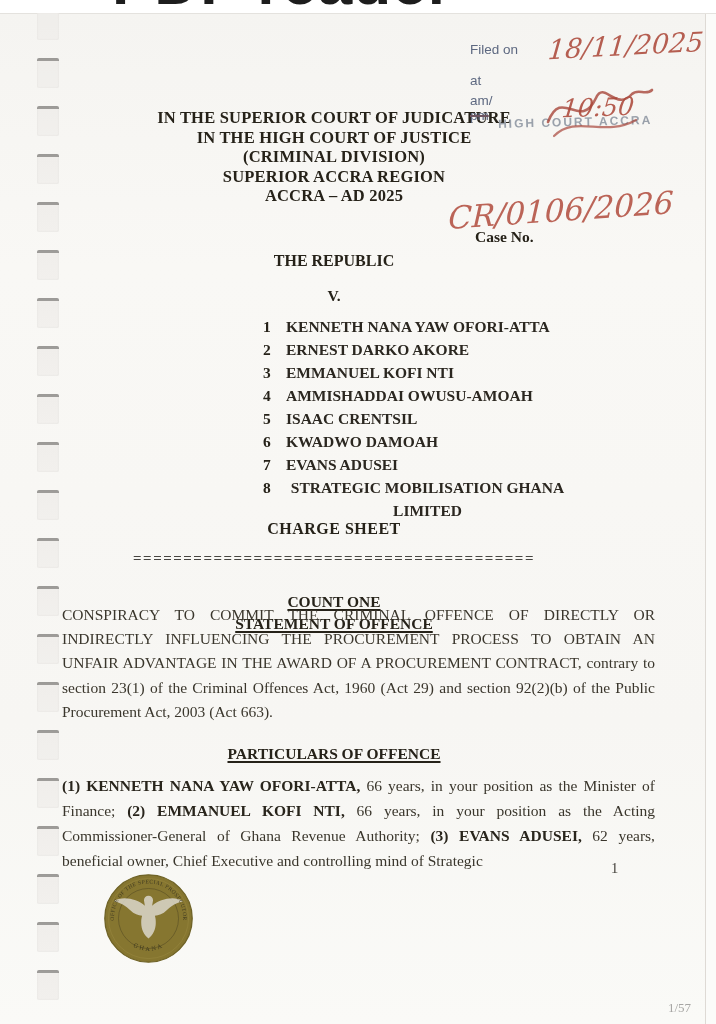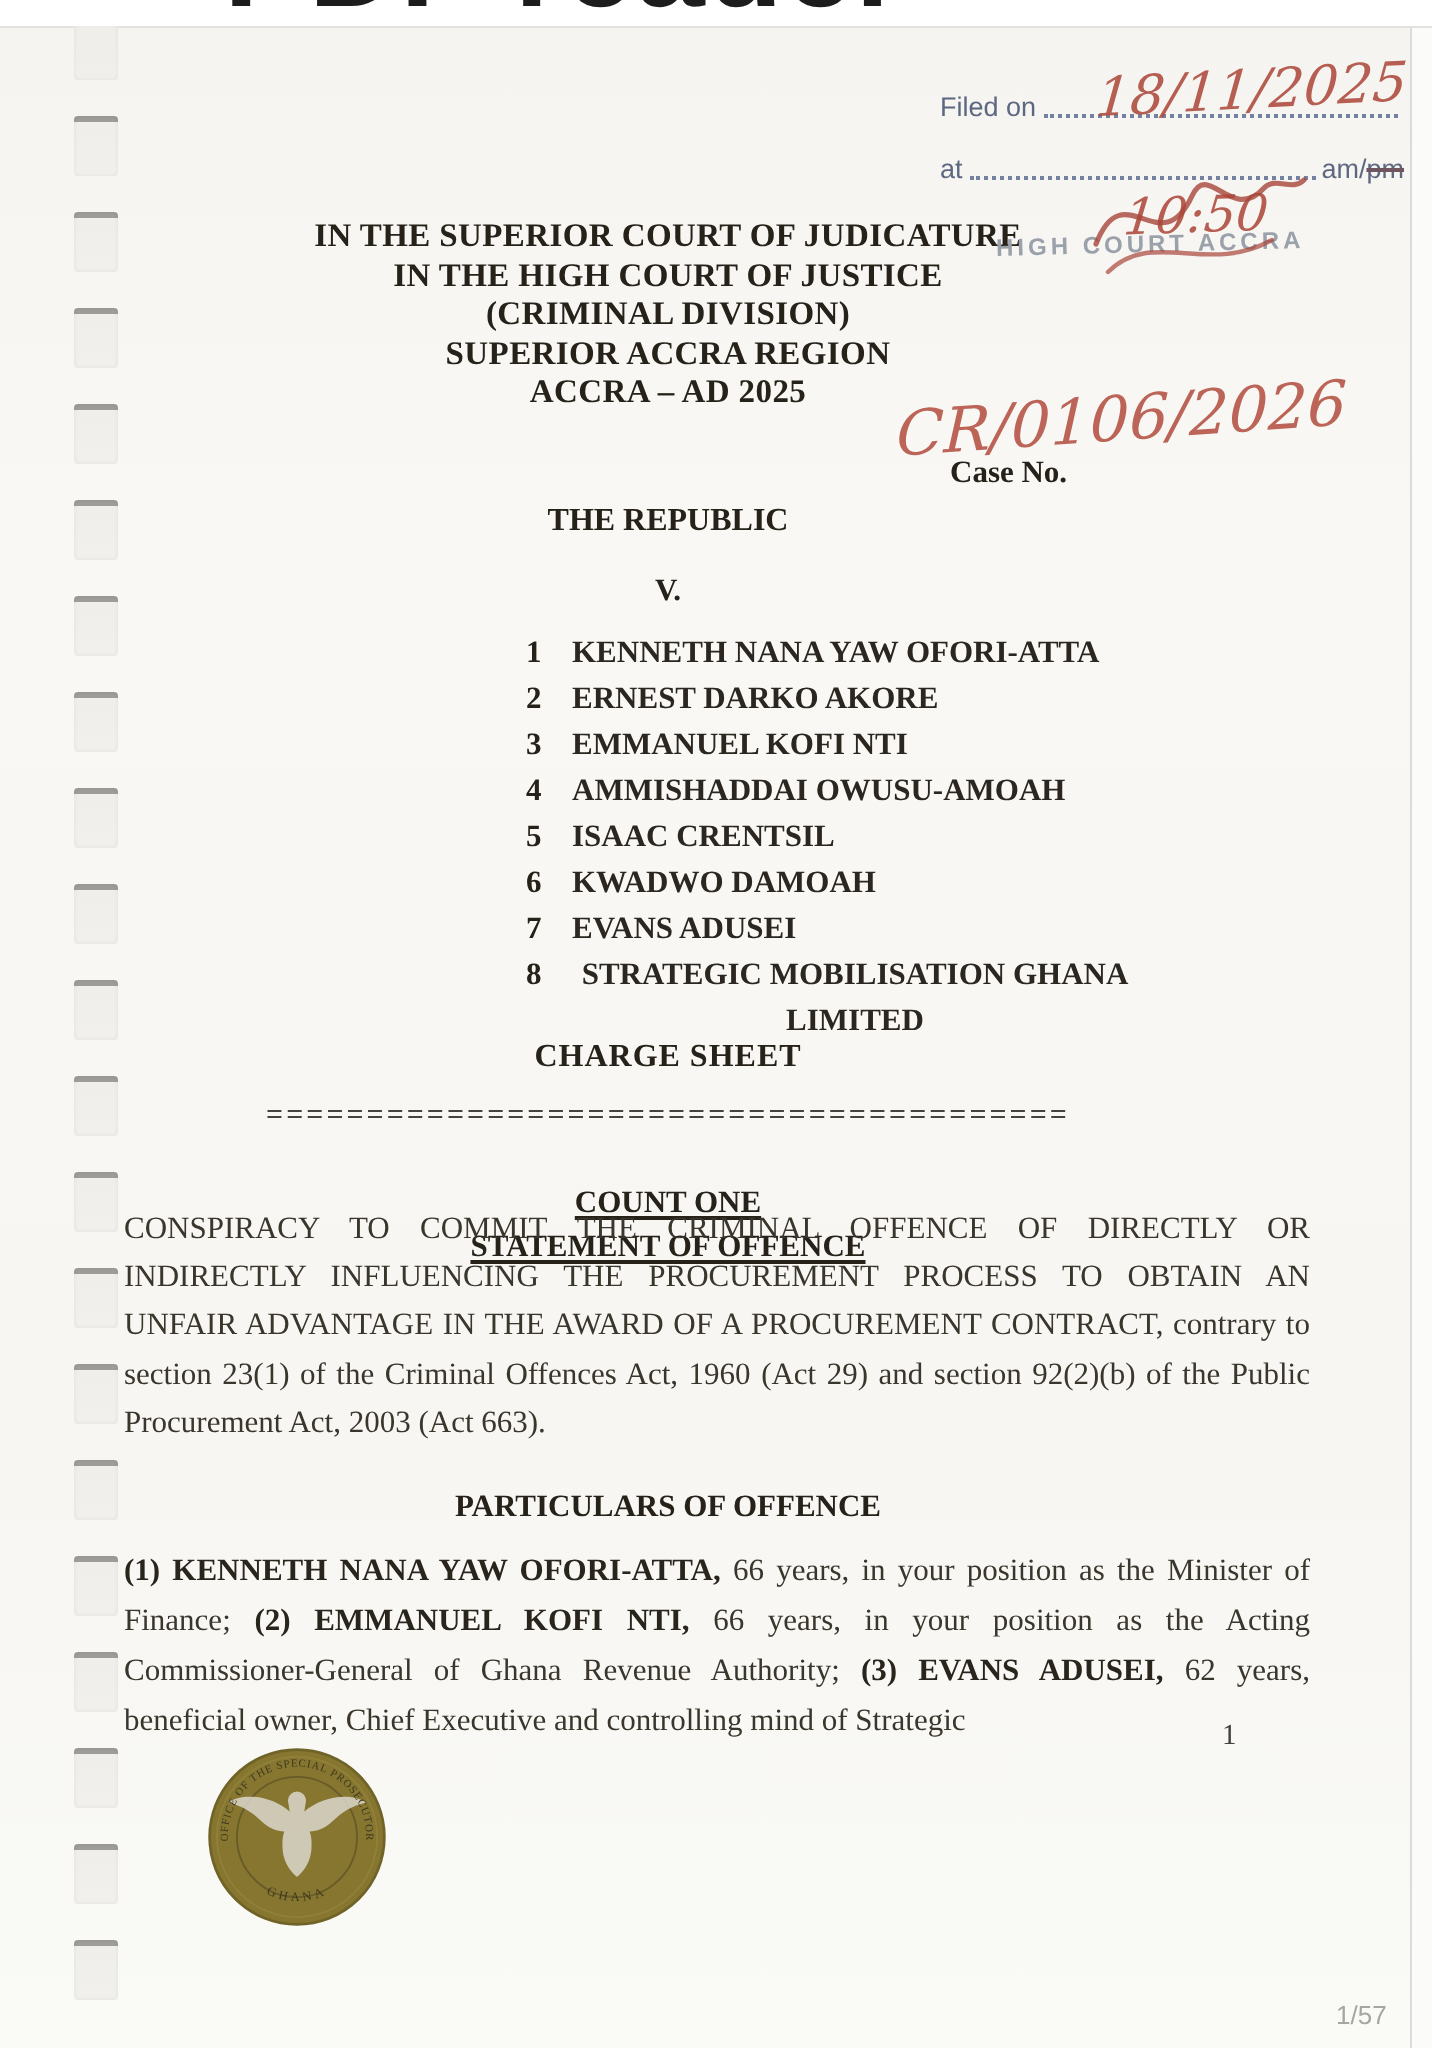--- a/index.html
+++ b/index.html
@@ -2,37 +2,37 @@
 <html><head>
 <meta charset="utf-8">
 <style>
   html,body{margin:0;padding:0;}
   .screen{position:relative;width:716px;height:1024px;overflow:hidden;background:#ffffff;
           font-family:"Liberation Serif", serif;color:#383429;}
   
   .titlebar{position:absolute;left:0;top:0;width:716px;height:13px;background:#ffffff;overflow:hidden;z-index:5;}
   .app-title{position:absolute;left:112px;top:-53px;font-family:"Liberation Sans",sans-serif;
              font-size:62px;font-weight:700;color:#1d1d1d;letter-spacing:1px;white-space:nowrap;}
-  .page-indicator{position:absolute;left:668px;top:1000px;font-family:Liberation Sans, sans-serif;
+  .page-indicator{position:absolute;left:668px;top:1000px;font-family:Liberation Serif, serif;
                   font-size:13px;color:#a6a5a3;z-index:6;}
   
   .page{position:absolute;left:0;top:13px;width:716px;height:1011px;
         background:linear-gradient(180deg,#f5f4f1 0%,#f9f8f5 25%,#f7f6f3 70%,#fafaf7 100%);
         border-top:1px solid #e4e2de;}
   .page-edge-right{position:absolute;left:705px;top:0;width:11px;height:100%;
         background:#fbfbf9;border-left:1px solid #dedad5;}
   
   .holes{position:absolute;left:37px;top:-4px;width:24px;height:1011px;}
   .hole{width:22px;height:30px;margin-bottom:18px;border-radius:2px;
         background:linear-gradient(180deg,#8f8d8a 0,#8f8d8a 3px,#efedea 3px,#f1efec 100%);
         box-shadow:inset 0 0 2px rgba(0,0,0,.08);opacity:.85;}
   
   .stamp{position:absolute;left:470px;top:28px;width:232px;
          font-family:"Liberation Sans",sans-serif;font-size:13.5px;color:#5d6880;z-index:2;}
-  .stamp-row{display:flex;align-items:center;height:22px;margin-bottom:9px;position:relative;}
+  .stamp-row{display:flex;align-items:flex-start;height:22px;margin-bottom:9px;position:relative;flex-direction:column;}
   .dots{flex:1;border-bottom:2px dotted #7581a0;margin:0 3px 3px 4px;height:12px;}
   .pm{text-decoration:line-through;text-decoration-thickness:1.5px;text-decoration-color:#6e5560;}
   .hand{position:absolute;font-family:"DejaVu Serif",serif;font-style:italic;color:#ad4a3b;
         opacity:.88;white-space:nowrap;z-index:3;}
   .hand-date{left:78px;top:-12px;font-size:27px;transform:rotate(-3deg) skewX(-8deg);}
   .hand-time{left:92px;top:20px;font-size:25px;transform:rotate(-2deg) skewX(-8deg);}
   .signature{position:absolute;left:540px;top:68px;z-index:3;}
   .court-stamp{position:absolute;left:498px;top:101px;font-family:"Liberation Sans",sans-serif;
                font-size:12px;font-weight:700;letter-spacing:2px;color:#9aa1ab;
                transform:rotate(-1.5deg);white-space:nowrap;z-index:1;}
@@ -44,21 +44,21 @@
   .centerblock{position:absolute;left:0;width:668px;text-align:center;color:#262219;font-weight:700;}
   .court-header{top:94px;font-size:16.5px;line-height:19.5px;letter-spacing:.2px;}
   .republic{top:238px;font-size:16px;}
   .versus{top:273px;font-size:15.5px;}
   .charge-title{top:506px;font-size:16px;letter-spacing:.5px;}
   .divider{top:536px;font-size:15px;font-weight:700;letter-spacing:1.5px;color:#45433f;white-space:nowrap;}
   .count-head{top:579px;font-size:15.5px;text-decoration:underline;text-underline-offset:2px;
               text-decoration-thickness:1.5px;}
   .count-sub{top:601px;font-size:15.5px;text-decoration:underline;text-underline-offset:2px;
              text-decoration-thickness:1.5px;}
-  .part-head{top:731px;font-size:15.5px;text-underline-offset:2px;
+  .part-head{top:731px;font-size:15.5px;text-decoration:underline;text-underline-offset:2px;
              text-decoration-thickness:1.5px;}
   
   .accused{position:absolute;left:263px;top:301px;width:306px;font-size:15.5px;line-height:23px;}
   .acc-row{display:flex;}
   .acc-no{flex:none;width:23px;font-weight:700;color:#262219;}
   .acc-name{font-weight:700;color:#2b2720;text-align:center;}
   
   .para{position:absolute;left:62px;width:593px;text-align:justify;font-size:15.5px;color:#3a362c;margin:0;}
   .statement{top:589px;line-height:24.2px;}
   .particulars{top:759px;line-height:25px;}

